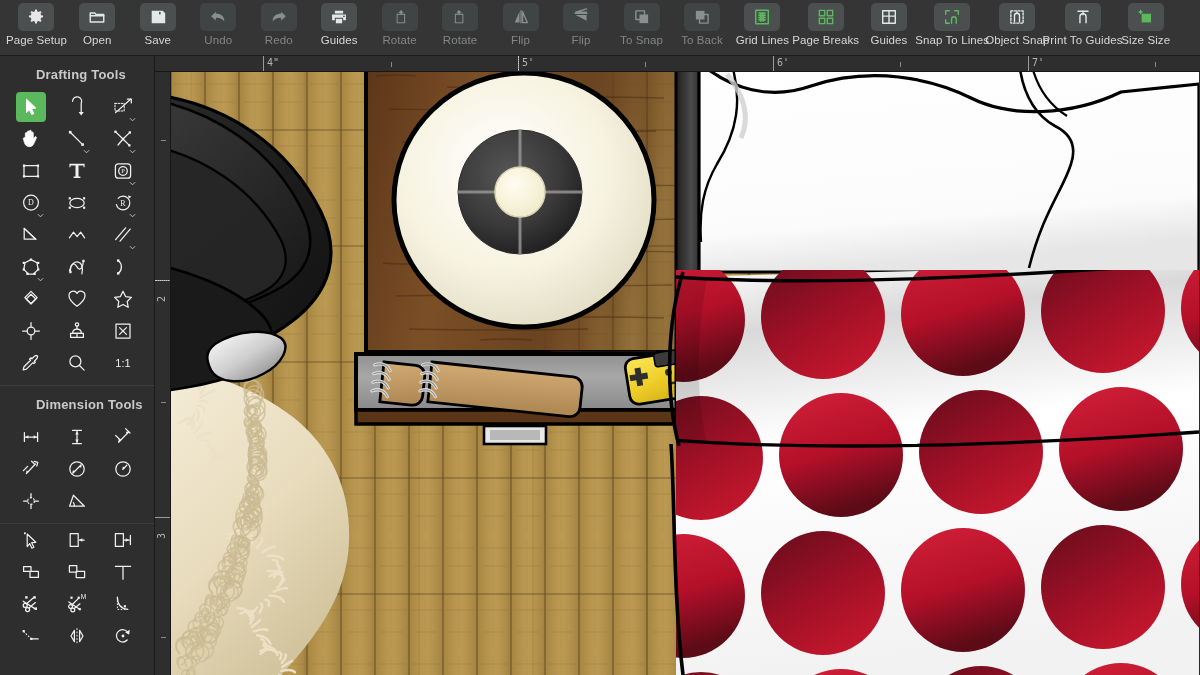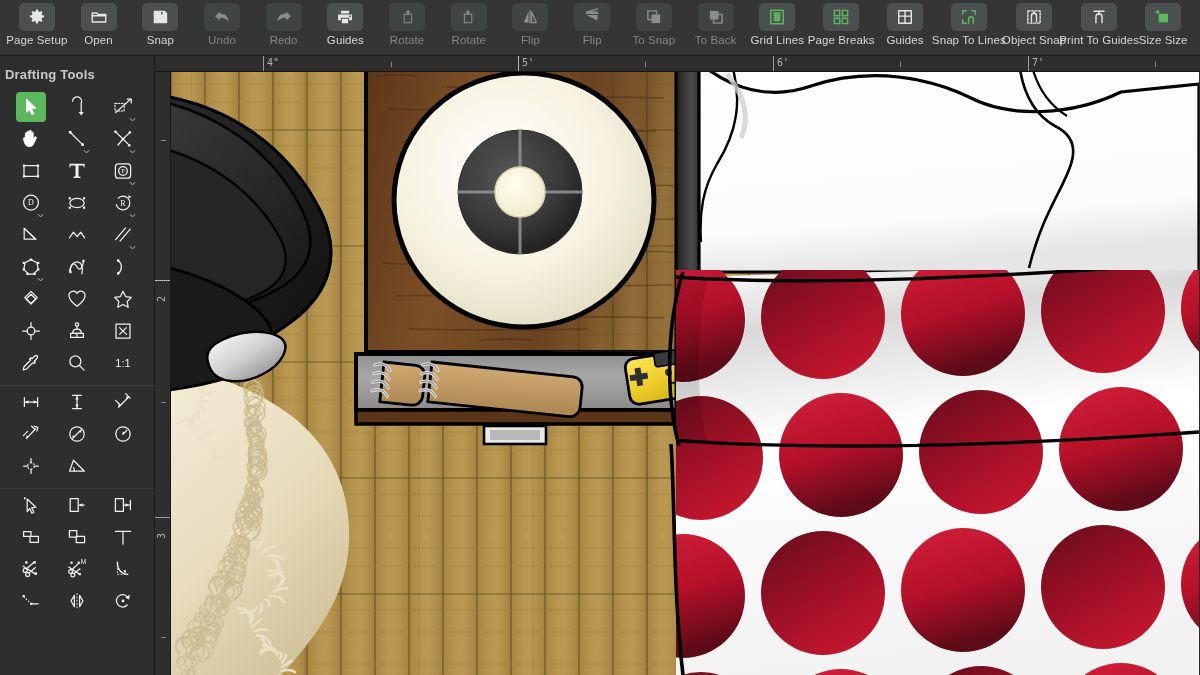--- a/index.html
+++ b/index.html
@@ -10,22 +10,22 @@
     -webkit-font-smoothing: antialiased;
   }
   #app { position: relative; width: 1200px; height: 675px; display: flex; flex-direction: column; }
 
   
   #toolbar {
     height: 56px; min-height: 56px;
     background: #353535;
     border-bottom: 1px solid #1d1d1d;
     display: flex; align-items: flex-start;
-    padding: 3px 6px 0 6px;
-    position: relative; z-index: 20;
+    padding: 3px 24px 0 6px;
+    position: relative; z-index: 20; justify-content: flex-end;
   }
   .tbitem {
     width: 66px; display: flex; flex-direction: column; align-items: center;
     cursor: default; user-select: none;
   }
   .tbbtn {
     width: 36px; height: 28px; border-radius: 5px;
     background: #4c4f4f;
     display: flex; align-items: center; justify-content: center;
     margin-bottom: 3px;
@@ -49,21 +49,21 @@
     width: 155px; min-width: 155px;
     background: #2e2e2e;
     overflow: hidden;
     position: relative;
     border-right: 1px solid #1b1b1b;
   }
   .panel-sec { padding: 0 0 6px 0; }
   .panel-sec + .panel-sec { border-top: 1px solid #3e3e3e; }
   .panel-title {
     font-size: 13px; color: #c9c9c9; font-weight: bold;
-    padding: 11px 0 9px 5px; letter-spacing: .2px;
+    padding: 11px 0 9px 36px; letter-spacing: .2px;
   }
   .toolgrid {
     display: grid; grid-template-columns: repeat(3, 1fr);
     padding: 0 8px;
   }
   .toolcell {
     height: 32px; display: flex; align-items: center; justify-content: center;
     position: relative;
   }
   .toolbox {
@@ -145,21 +145,21 @@
         </div>
         <div class="tblabel">Open</div>
       </div>
       <div class="tbitem flat">
         <div class="tbbtn">
           <svg class="tbicon" viewBox="0 0 20 20" xmlns="http://www.w3.org/2000/svg">
             <path fill="#e6e6e6" stroke="none" d="M3 3h12.2L18 5.8V17H3zM6.2 3.6h7.4v4.1H6.2zM6 11.3h8V17H6z"></path>
             <rect x="11.2" y="4.3" width="1.7" height="2.8" fill="#4c4f4f"></rect>
           </svg>
         </div>
-        <div class="tblabel">Snap</div>
+        <div class="tblabel">Save</div>
       </div>
       <div class="tbitem dim">
         <div class="tbbtn">
           <svg class="tbicon" viewBox="0 0 20 20" xmlns="http://www.w3.org/2000/svg">
             <path fill="#8b8e8e" stroke="none" d="M7.6 4.2L2.4 9.1l5.2 4.9v-3c4.2-.3 7 1 9.4 4 .1-5.8-3.5-8.6-9.4-8.9z"></path>
           </svg>
         </div>
         <div class="tblabel">Undo</div>
       </div>
       <div class="tbitem dim">
@@ -565,20 +565,21 @@
             <div class="toolcell">
               <div class="toolbox">
                 <svg class="ticon" viewBox="0 0 22 22" xmlns="http://www.w3.org/2000/svg">
                   <text x="11" y="15" text-anchor="middle" font-size="11" fill="#f0f0f0" font-family="Liberation Sans, sans-serif">1:1</text>
                 </svg>
               </div>
             </div>
           </div>
         </div>
         <div class="panel-sec">
+          <div class="panel-title">Dimension Tools</div>
           <div class="toolgrid">
             <div class="toolcell">
               <div class="toolbox">
                 <svg class="ticon" viewBox="0 0 22 22" xmlns="http://www.w3.org/2000/svg">
                   <path fill="none" stroke="#f0f0f0" stroke-width="1.25" stroke-linecap="round" stroke-linejoin="round" d="M4.4 6.6v8.8M17.6 6.6v8.8M5.4 11h11.2"></path>
                   <path fill="#f0f0f0" stroke="none" d="M5.2 11l3.2-1.7v3.4zM16.8 11l-3.2-1.7v3.4z"></path>
                 </svg>
               </div>
             </div>
             <div class="toolcell">

